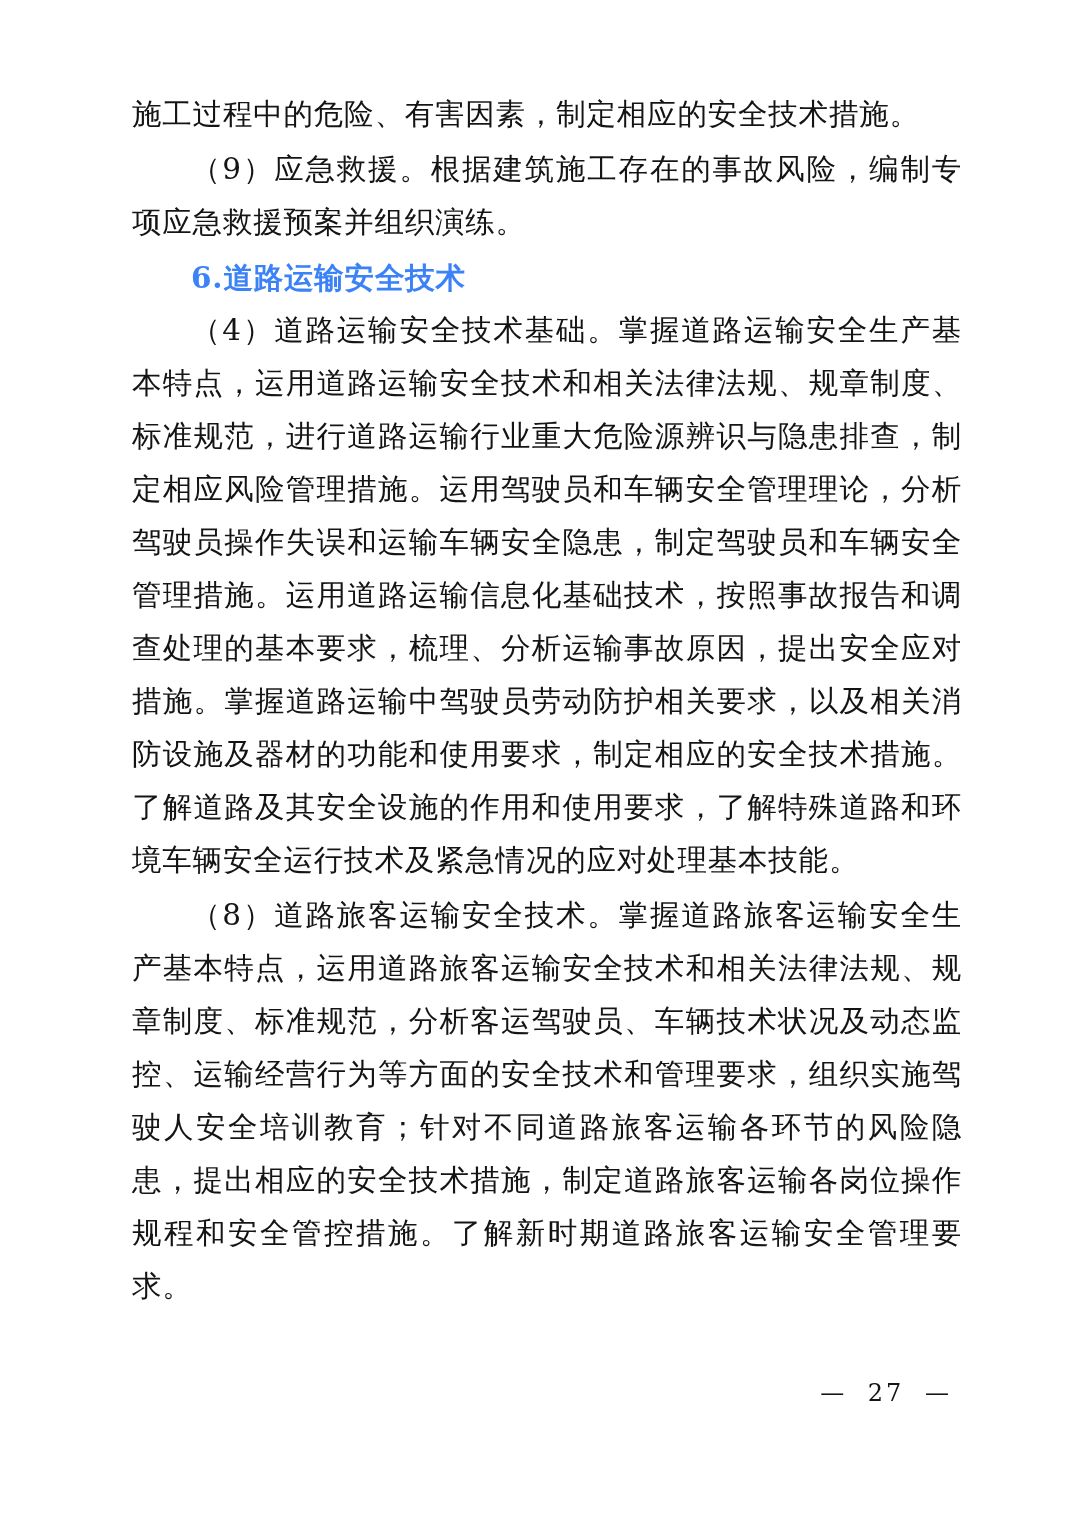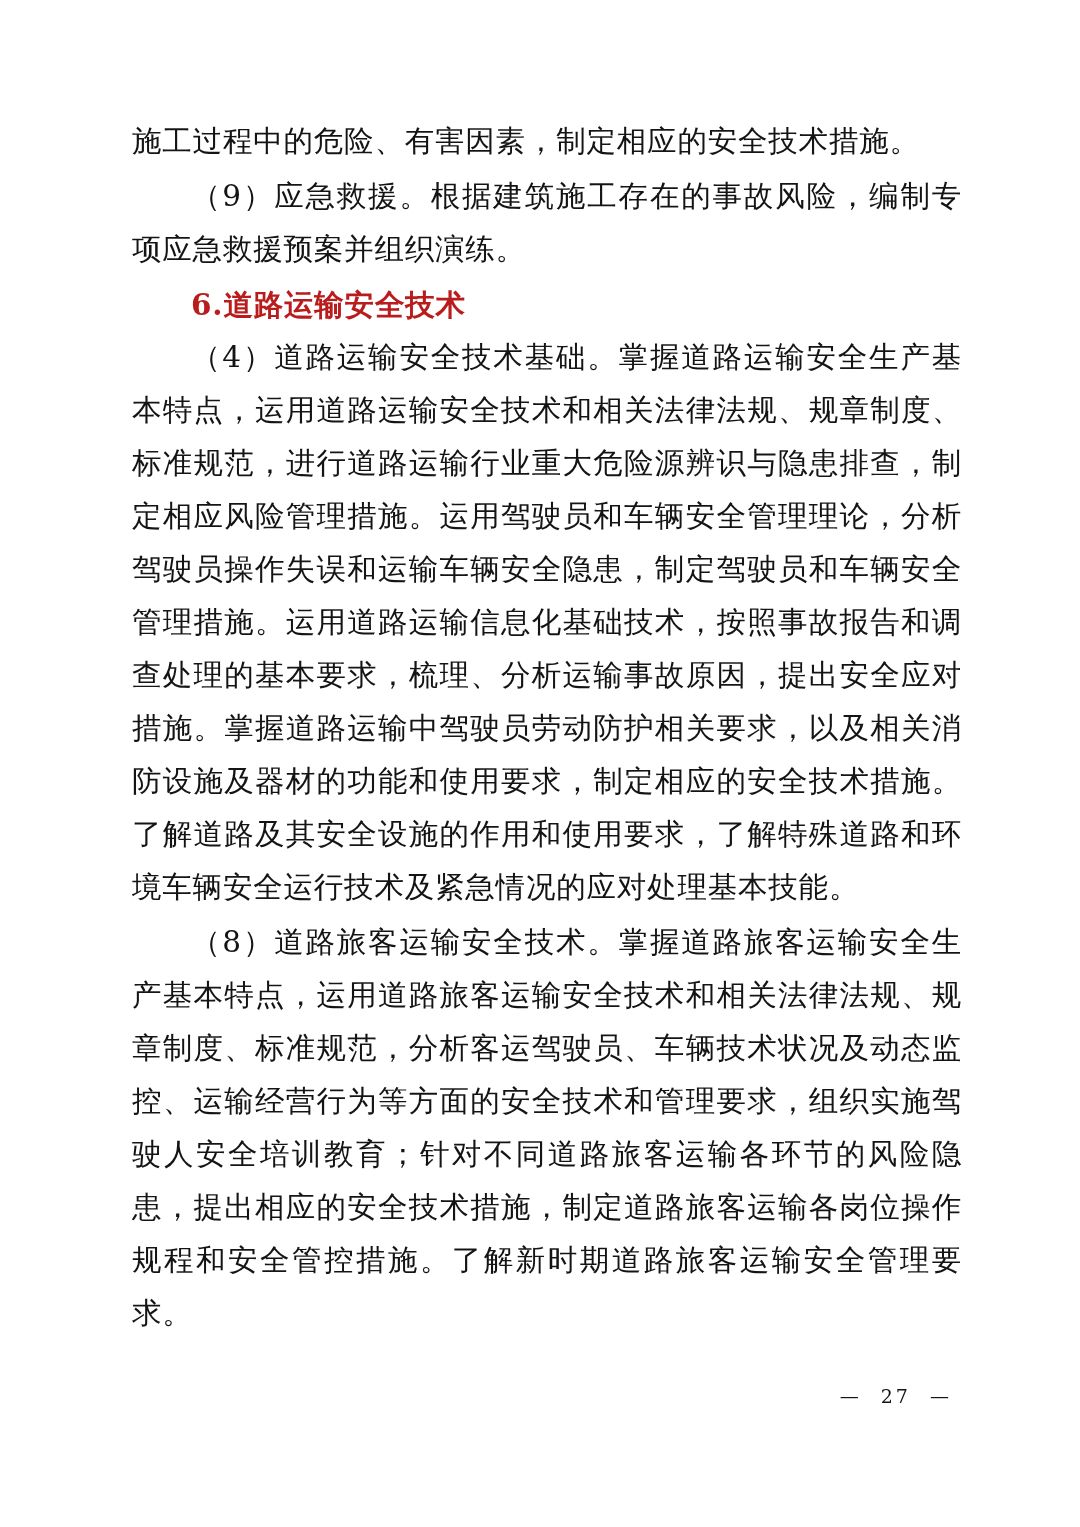--- a/index.html
+++ b/index.html
@@ -12,51 +12,51 @@
     background: #ffffff;
     font-family: "DejaVu Serif", "Liberation Serif", serif;
     color: #111111;
     overflow: hidden;
   }
   .page {
     position: relative;
     width: 1080px;
     height: 1527px;
     box-sizing: border-box;
-    padding: 115px 118px 0 132px;
+    padding: 88px 118px 0 132px;
   }
   .para {
     font-size: 29.5px;
     line-height: 53px;
     letter-spacing: 0.8px;
     text-align: justify;
     text-justify: inter-character;
     margin: 0 0 2px 0;
     color: #141414;
     font-weight: 500;
   }
   .indent {
     text-indent: 2em;
   }
   .heading {
     font-size: 29.5px;
     line-height: 53px;
     letter-spacing: 0.8px;
     margin: 0;
     text-indent: 2em;
-    color: #b91c1c;
+    color: #3b82f6;
     font-weight: 600;
   }
   .footer {
     position: absolute;
     left: 0;
     right: 118px;
     bottom: 120px;
     text-align: right;
-    font-size: 19px;
+    font-size: 24px;
     letter-spacing: 3px;
     color: #141414;
   }
   .footer .dash {
     display: inline-block;
     padding: 0 10px;
   }
 </style>
 </head>
 <body>

